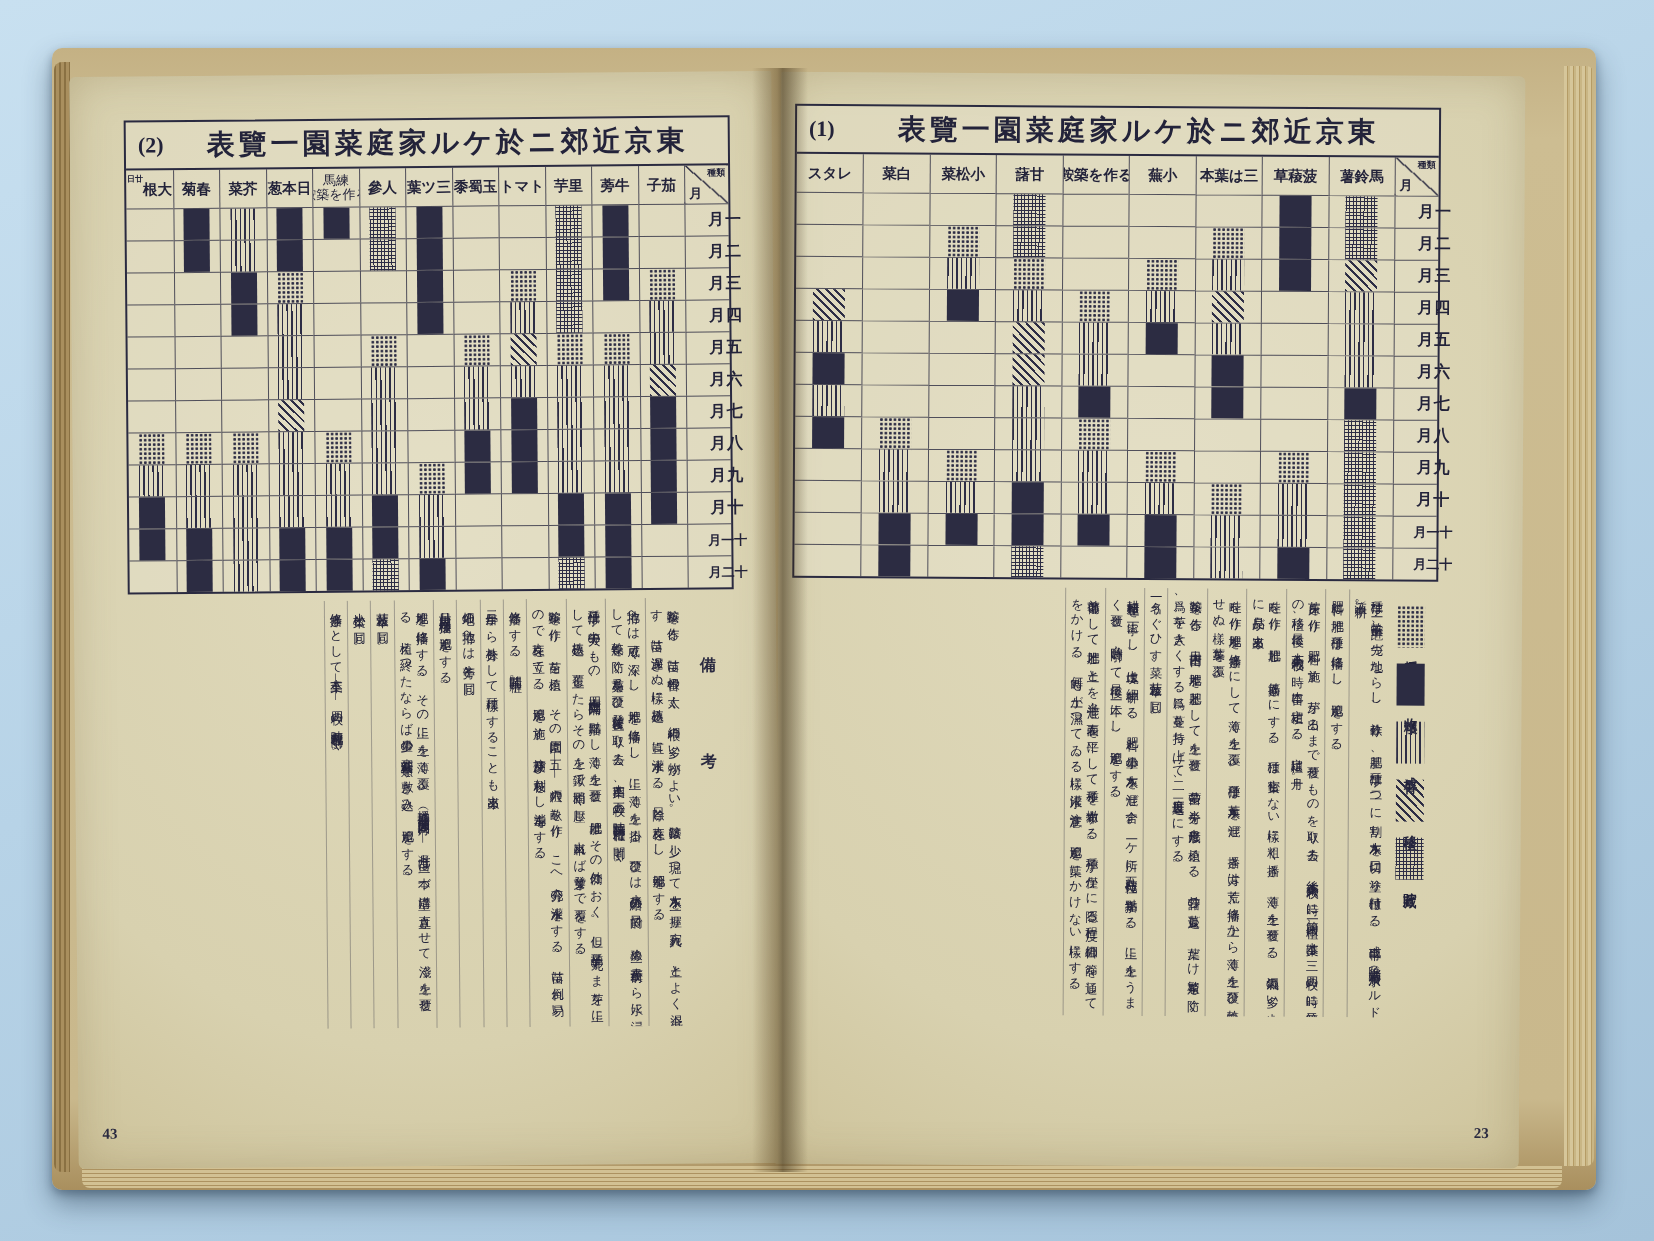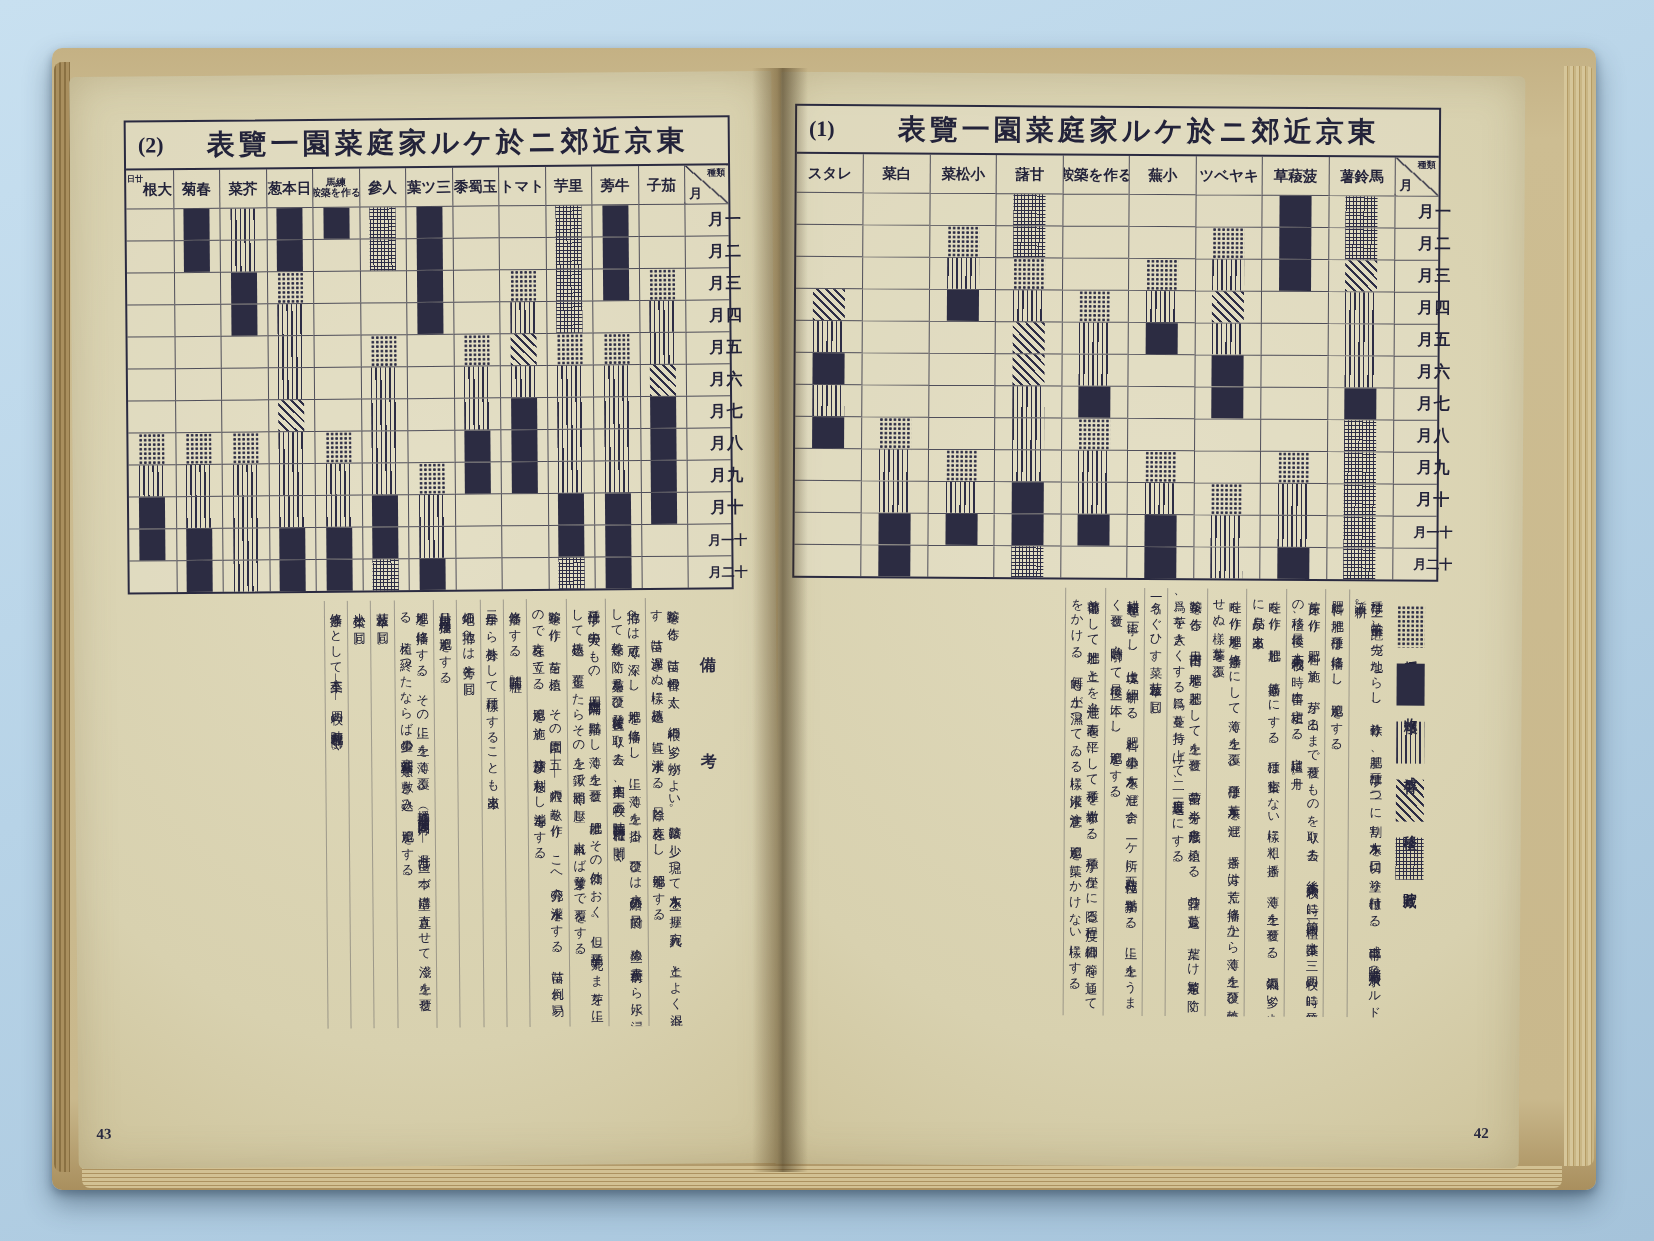--- a/index.html
+++ b/index.html
@@ -51,21 +51,21 @@
   .grid{display:grid;}
   .hcell,.mcell,.cell,.corner{border-left:1px solid rgba(42,42,64,.8);border-top:1px solid rgba(42,42,64,.8);}
   .grid > :nth-child(-n+1){border-top:none;}
   .hcell{
     height:38px;display:flex;align-items:center;justify-content:center;
     font-size:14.5px;font-weight:bold;white-space:nowrap;overflow:hidden;border-top:none;
   }
   .hcell:first-child{border-left:none;}
   .hcell .sup{font-size:8px;align-self:flex-start;margin-top:3px;}
   .hcell .tinywrap{display:flex;flex-direction:column;line-height:1.05;}
-  .hcell .tiny{font-size:10px;font-weight:bold;text-align:center;}
+  .hcell .tiny{font-size:13px;font-weight:normal;text-align:center;}
   .corner{position:relative;height:38px;border-top:none;
     background:linear-gradient(to bottom left,transparent 48.8%,#2a2a40 48.8%,#2a2a40 51.2%,transparent 51.2%);}
   .corner .c-small{position:absolute;top:1px;right:3px;font-size:9px;font-weight:bold;}
   .corner .c-big{position:absolute;bottom:1px;left:4px;font-size:13px;font-weight:bold;}
   .cell{height:31px;position:relative;}
   .cell .strip{height:100%;margin:0 auto;}
   .page-left .cell .strip{width:26px;}
   .page-right .cell .strip{width:32px;}
   .mcell{
     height:31px;display:flex;align-items:center;justify-content:center;
@@ -92,21 +92,21 @@
   .remarks{
     writing-mode:vertical-rl;font-size:16px;font-weight:bold;letter-spacing:96px;
     padding-top:46px;color:#2a2a40;
   }
   .legend{padding-top:16px;display:flex;flex-direction:column;gap:10px;align-items:center;}
   .legend-item{display:flex;flex-direction:column;align-items:center;}
   .legend-swatch{width:28px;height:42px;}
   .legend-label{writing-mode:vertical-rl;font-size:13.5px;font-weight:bold;letter-spacing:2px;margin-top:2px;}
   
   .pagenum{position:absolute;bottom:26px;font-size:15px;font-weight:bold;color:#2a2a40;}
-  .page-left .pagenum{left:18px;}
+  .page-left .pagenum{left:24px;}
   .page-right .pagenum{right:30px;}
 </style>
 </head>
 <body>
 
 <div class="book">
   <div class="fore-edge"></div>
   <div class="bottom-edge"></div>
   <div class="spine-edge"></div>
 
@@ -558,21 +558,21 @@
           <div class="hcell">
             <span>藷甘</span>
           </div>
           <div class="hcell">
             <span>鞍築を作る</span>
           </div>
           <div class="hcell">
             <span>蕪小</span>
           </div>
           <div class="hcell">
-            <span>ツベヤキ</span>
+            <span>本葉は三</span>
           </div>
           <div class="hcell">
             <span>草薐菠</span>
           </div>
           <div class="hcell">
             <span>薯鈴馬</span>
           </div>
           <div class="corner">
             <span class="c-small">種類</span>
             <span class="c-big">月</span>
@@ -871,17 +871,17 @@
               <div class="legend-swatch p-transplant"></div>
               <div class="legend-label">移植</div>
             </div>
             <div class="legend-item">
               <div class="legend-swatch p-store"></div>
               <div class="legend-label">貯藏</div>
             </div>
           </div>
       </div>
     </div>
-    <div class="pagenum">42</div>
+    <div class="pagenum">23</div>
   </div>
 
   <div class="gutter"></div>
 </div>
 
 </body></html>

